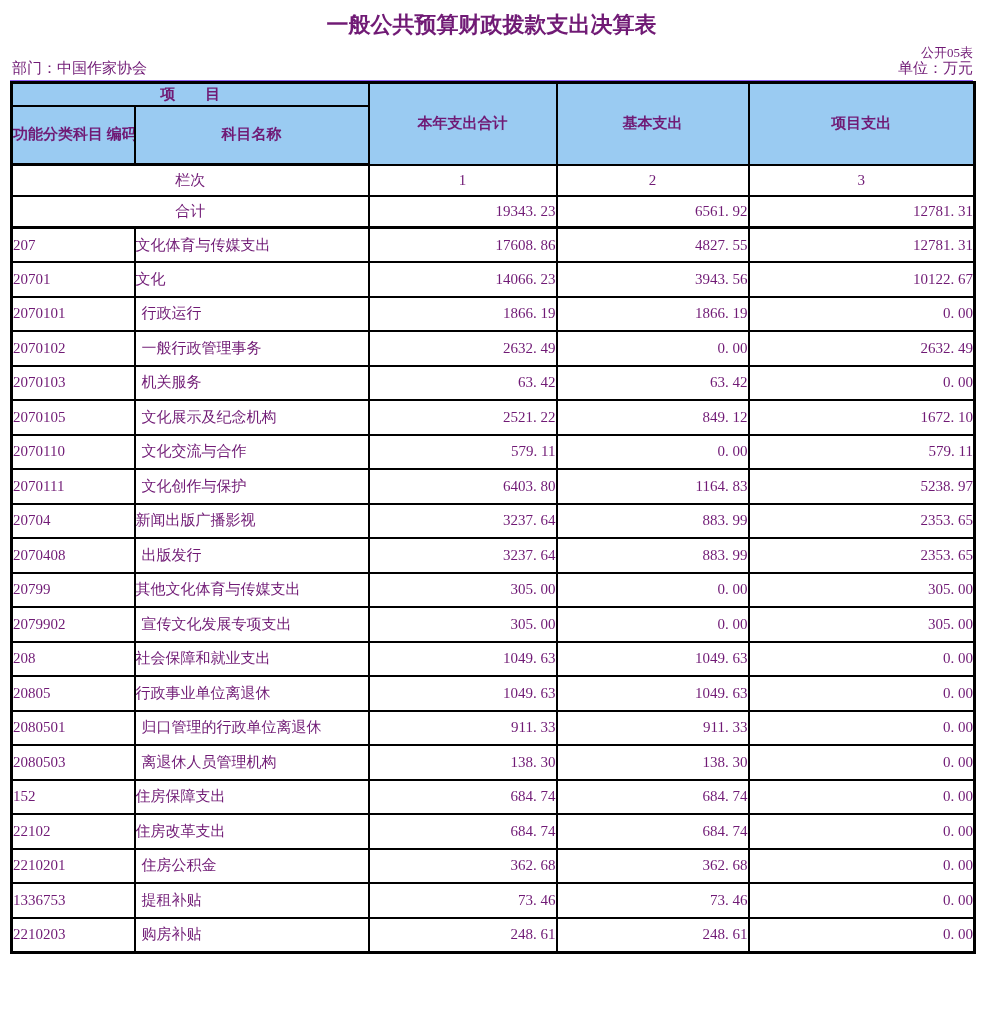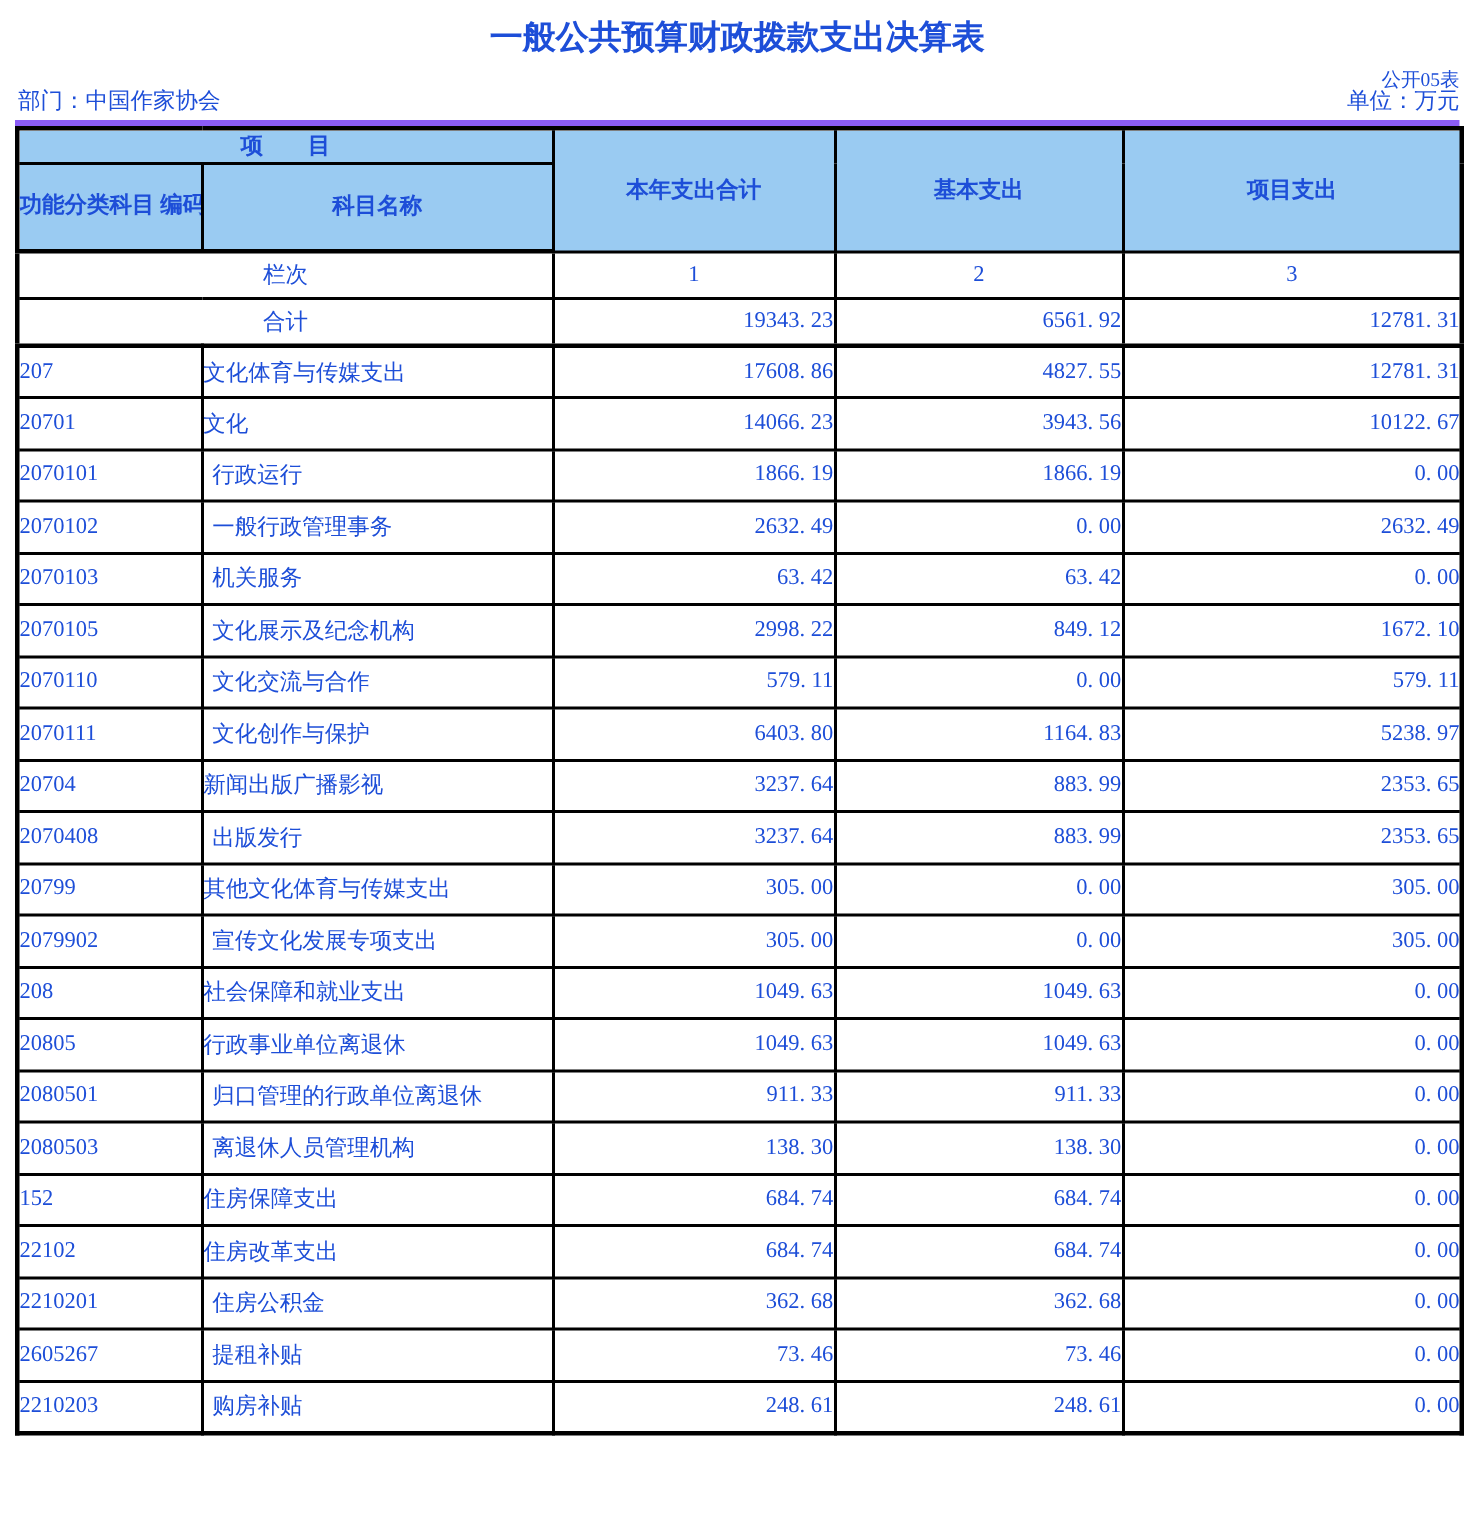--- a/index.html
+++ b/index.html
@@ -2,21 +2,21 @@
 <html><head>
 <meta charset="utf-8">
 <style>
   * { box-sizing: border-box; }
   html, body { margin: 0; padding: 0; background: #fff; }
   .page {
     position: relative;
     width: 983px;
     height: 1024px;
     background: #ffffff;
-    color: #1d4ed8;
+    color: #701a75;
     font-family: "Liberation Serif", "DejaVu Serif", serif;
     overflow: hidden;
   }
   .doc-title {
     padding-top: 10px;
     text-align: center;
     font-size: 22px;
     font-weight: bold;
     font-family: "Liberation Serif", "DejaVu Serif", serif;
   }
@@ -28,21 +28,21 @@
     line-height: 14px;
   }
   .meta-line {
     margin: 0 10px 0 10px;
     padding: 0 0 3px 2px;
     display: flex;
     justify-content: space-between;
     align-items: flex-end;
     font-size: 15px;
     line-height: 17px;
-    border-bottom: 4px solid #8b5cf6;
+    border-bottom: 1px solid #8b5cf6;
   }
   table.budget {
     margin-left: 10px;
     width: 963px;
     border-collapse: collapse;
     table-layout: fixed;
     border: 3px solid #000;
     font-size: 15px;
   }
   table.budget th, table.budget td {
@@ -159,21 +159,21 @@
         <tr>
       <td class="code">2070103</td>
       <td class="name indent">机关服务</td>
       <td class="val">63. 42</td>
       <td class="val">63. 42</td>
       <td class="val">0. 00</td>
     </tr>
         <tr>
       <td class="code">2070105</td>
       <td class="name indent">文化展示及纪念机构</td>
-      <td class="val">2998. 22</td>
+      <td class="val">2521. 22</td>
       <td class="val">849. 12</td>
       <td class="val">1672. 10</td>
     </tr>
         <tr>
       <td class="code">2070110</td>
       <td class="name indent">文化交流与合作</td>
       <td class="val">579. 11</td>
       <td class="val">0. 00</td>
       <td class="val">579. 11</td>
     </tr>
@@ -255,21 +255,21 @@
       <td class="val">0. 00</td>
     </tr>
         <tr>
       <td class="code">2210201</td>
       <td class="name indent">住房公积金</td>
       <td class="val">362. 68</td>
       <td class="val">362. 68</td>
       <td class="val">0. 00</td>
     </tr>
         <tr>
-      <td class="code">2605267</td>
+      <td class="code">1336753</td>
       <td class="name indent">提租补贴</td>
       <td class="val">73. 46</td>
       <td class="val">73. 46</td>
       <td class="val">0. 00</td>
     </tr>
         <tr>
       <td class="code">2210203</td>
       <td class="name indent">购房补贴</td>
       <td class="val">248. 61</td>
       <td class="val">248. 61</td>

